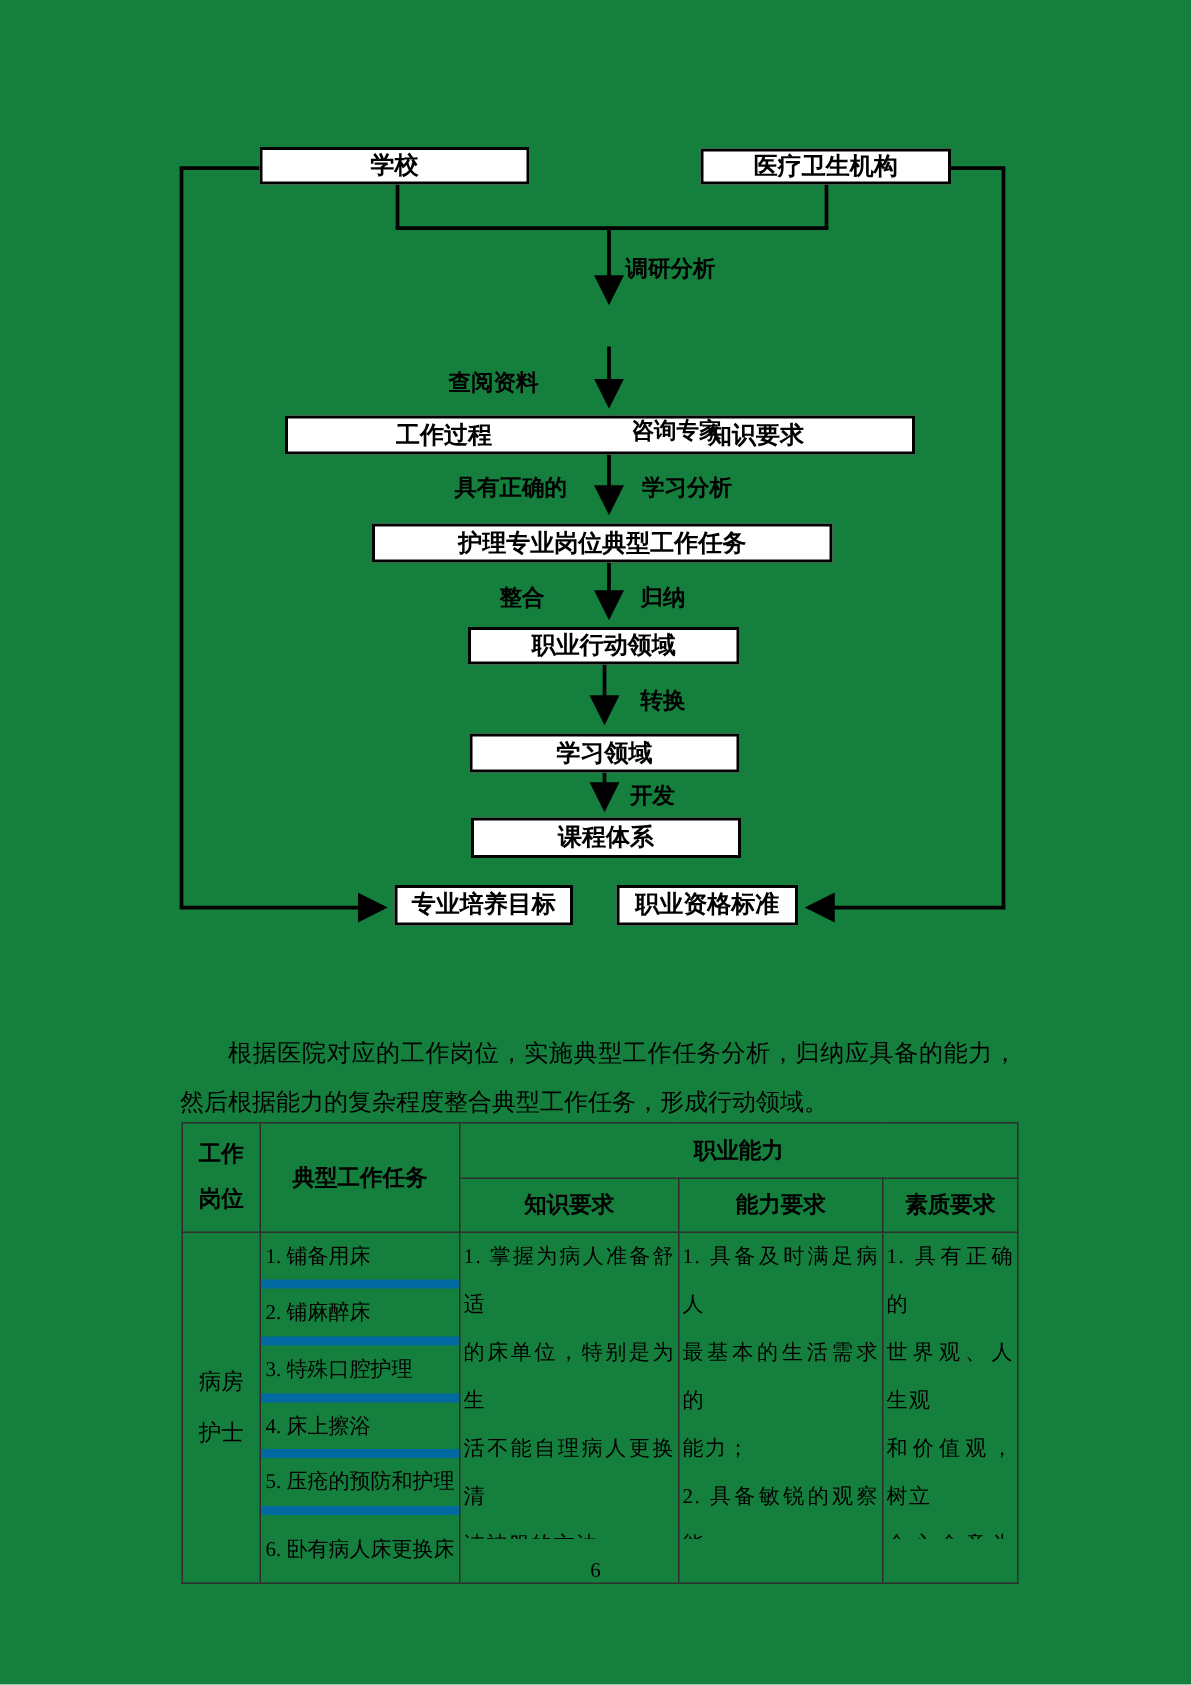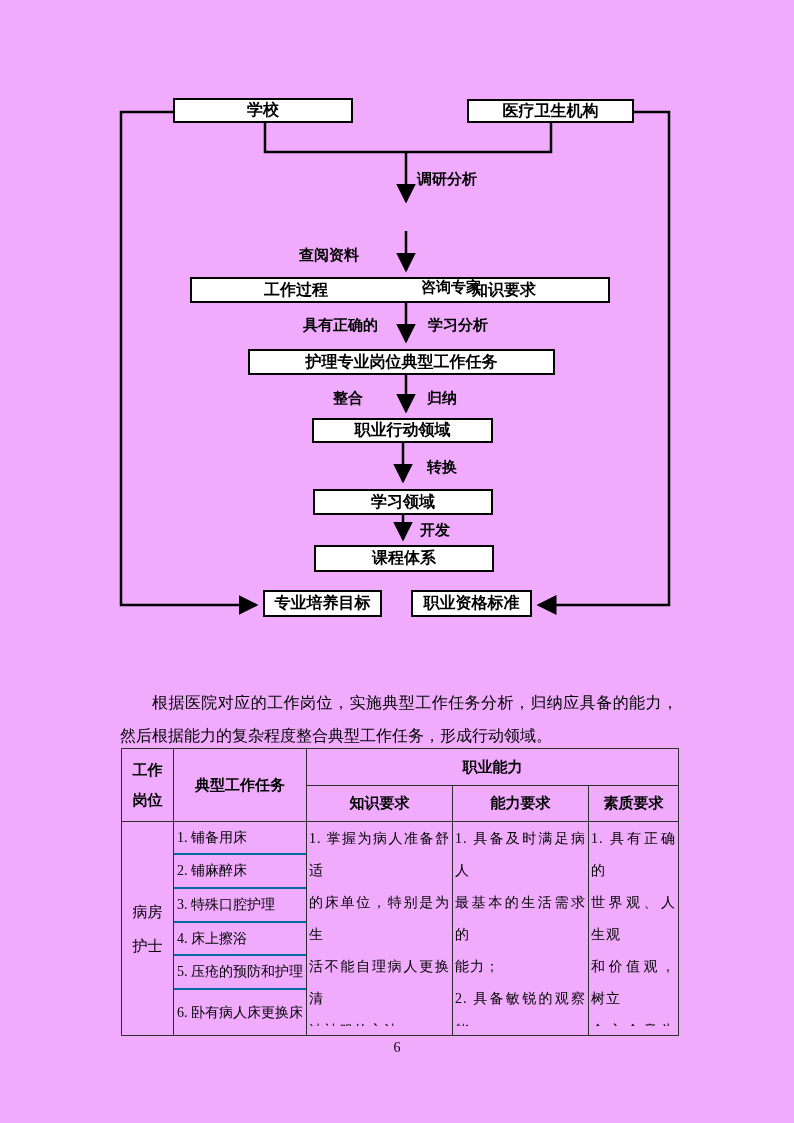--- a/index.html
+++ b/index.html
@@ -1,17 +1,17 @@
 <!DOCTYPE html>
 <html><head>
 <meta charset="utf-8">
 <style>
   html,body { margin:0; padding:0; background:#ffffff; }
   .page {
-    position:relative; width:794px; height:1123px; background:#f0abfc;
+    position:relative; width:794px; height:1123px; background:#15803d;
     font-family:"Liberation Serif", serif; color:#000; overflow:hidden;
   }
   
   .fc-svg { position:absolute; left:0; top:0; }
   .fc-box {
     position:absolute; box-sizing:border-box; border:2px solid #000; background:#fff;
     display:flex; align-items:center; justify-content:center;
     font-family:"Liberation Sans", sans-serif; font-weight:700; font-size:16px;
     white-space:nowrap; z-index:2;
   }
@@ -39,21 +39,21 @@
   table.comp th, table.comp td { border:1px solid #2e2e2e; padding:0; box-sizing:border-box; }
   table.comp th { font-weight:700; font-size:15px; text-align:center; }
   .th-pre { white-space:pre-line; line-height:30px; }
   .job-cell {
     text-align:center; vertical-align:middle; font-size:15px;
     line-height:34px; white-space:pre-line;
   }
   .tasks-cell { vertical-align:top; }
   .task-row {
     display:flex; align-items:center; padding-left:3px;
-    font-size:14px; border-bottom:2px solid #0369a1; overflow:hidden; white-space:nowrap;
+    font-size:14px; border-bottom:6px solid #0369a1; overflow:hidden; white-space:nowrap;
   }
   .task-row.last { border-bottom:none; }
   .req-cell { vertical-align:top; }
   .req-inner {
     height:203px; overflow:hidden; padding:1px 2px 0 2px;
     font-size:14px; line-height:32px; white-space:pre-line;
     letter-spacing:1px; text-align:justify;
   }
   .page-num {
     position:absolute; left:0; top:1040px; width:794px; text-align:center; font-size:14px;

